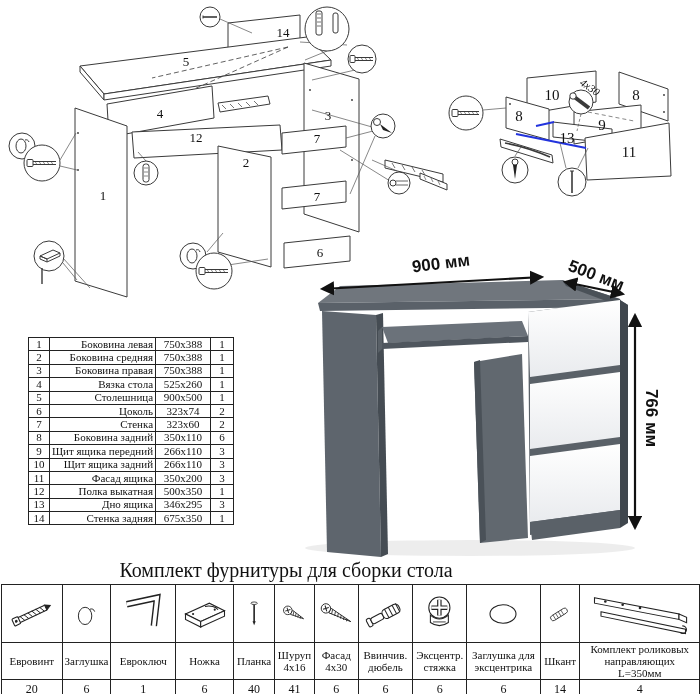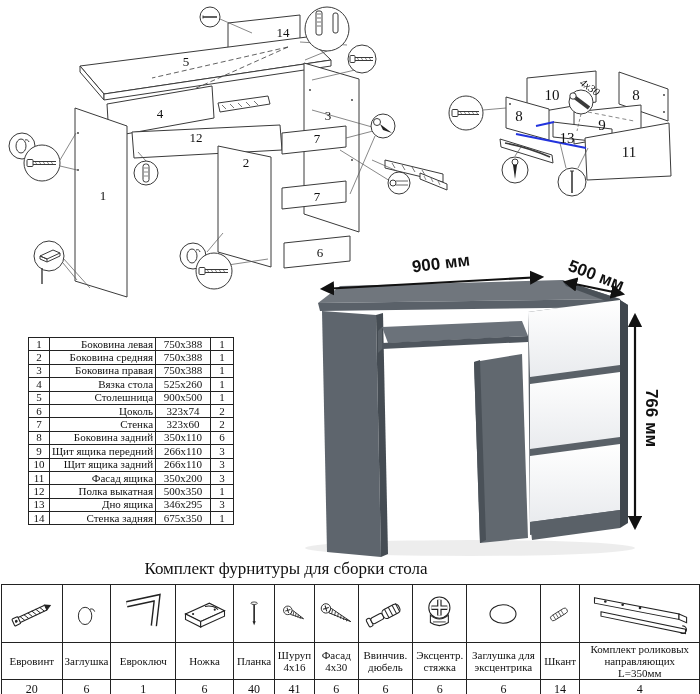--- a/index.html
+++ b/index.html
@@ -15,21 +15,21 @@
   
   #parts-table{position:absolute;left:28px;top:337px;border-collapse:collapse;
                font-size:11px;line-height:1;}
   #parts-table td{border:1px solid #222;height:12.4px;padding:0 2px;white-space:nowrap;}
   #parts-table td.c-num{width:16px;text-align:center;}
   #parts-table td.c-name{width:100px;text-align:right;}
   #parts-table td.c-size{width:50px;text-align:center;}
   #parts-table td.c-qty{width:18px;text-align:center;}
   
   #hw-title{position:absolute;left:0;top:559px;width:572px;text-align:center;
-            font-size:17px;color:#111;}
+            font-size:20px;color:#111;}
   #hw-table{position:absolute;left:1px;top:584px;border-collapse:collapse;table-layout:fixed;}
   #hw-table td{border:1px solid #222;padding:0;text-align:center;vertical-align:middle;overflow:hidden;}
   #hw-table tr.r-icon td{height:57px;}
   #hw-table tr.r-label td{height:29px;font-size:11px;line-height:1.1;padding:0 1px;}
   #hw-table tr.r-qty td{height:19px;font-size:12px;text-align:center;}
   #hw-table svg{display:block;margin:2px auto;height:52px;max-width:96%;}
 </style>
 </head>
 <body>
 

